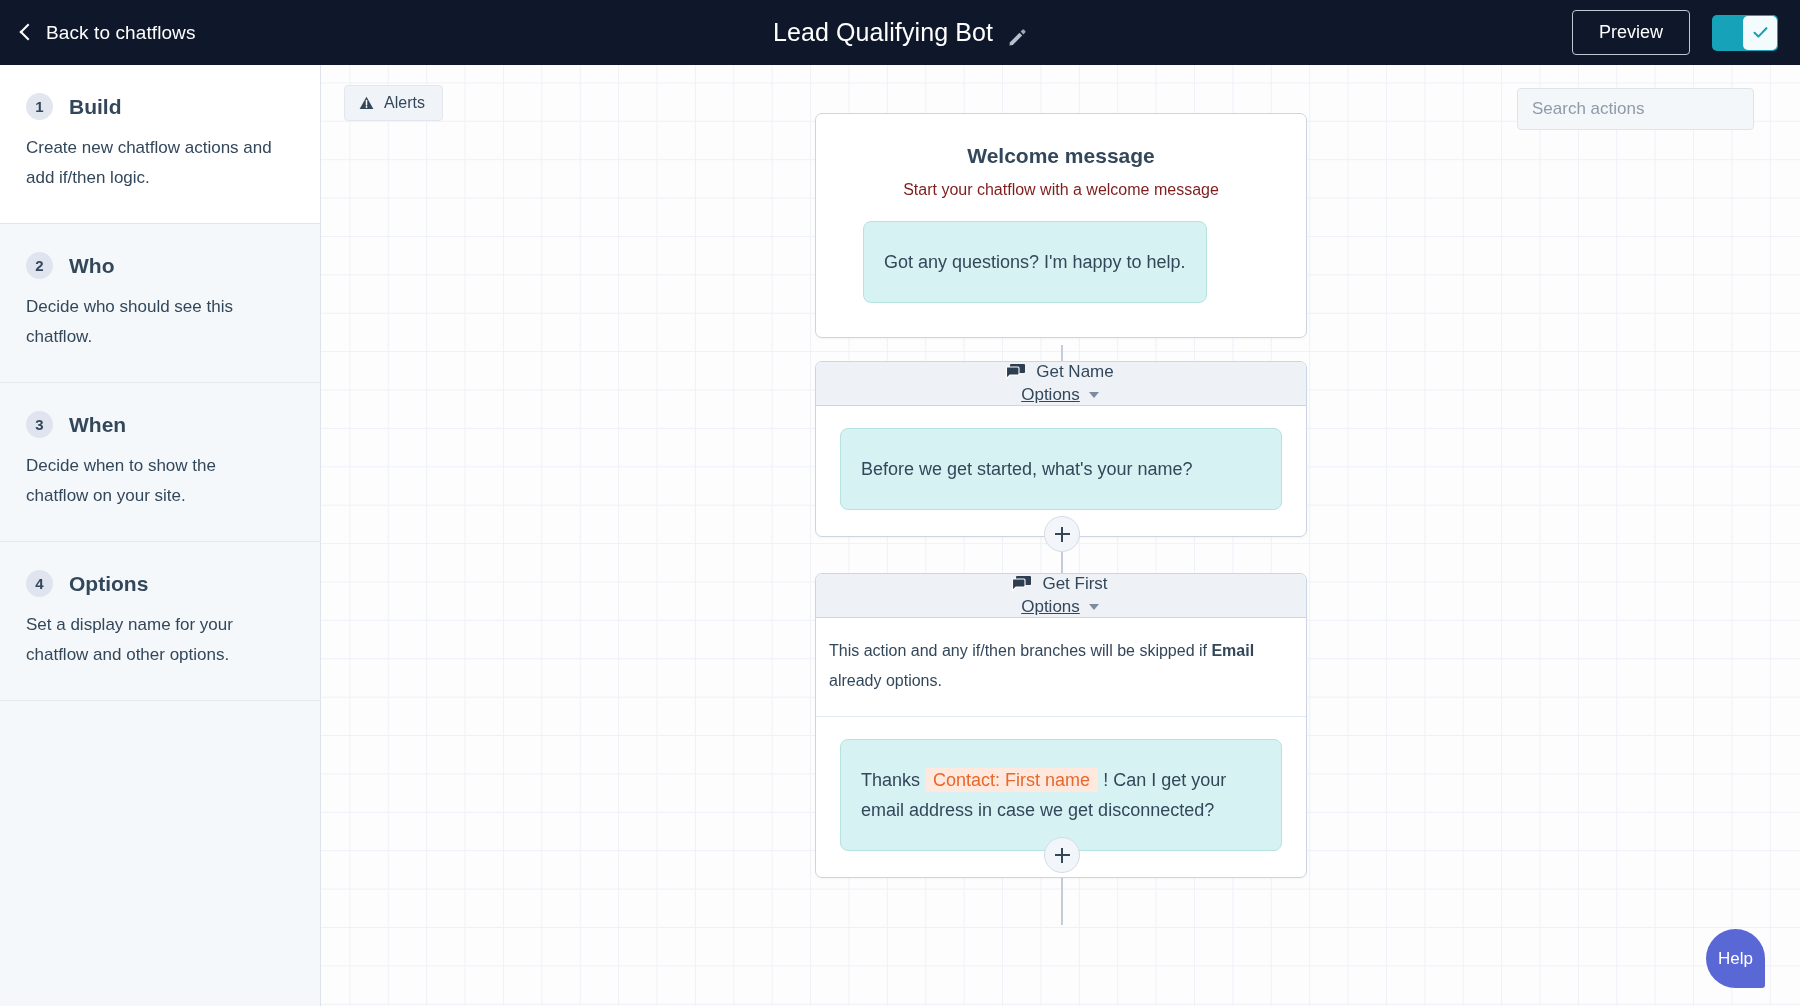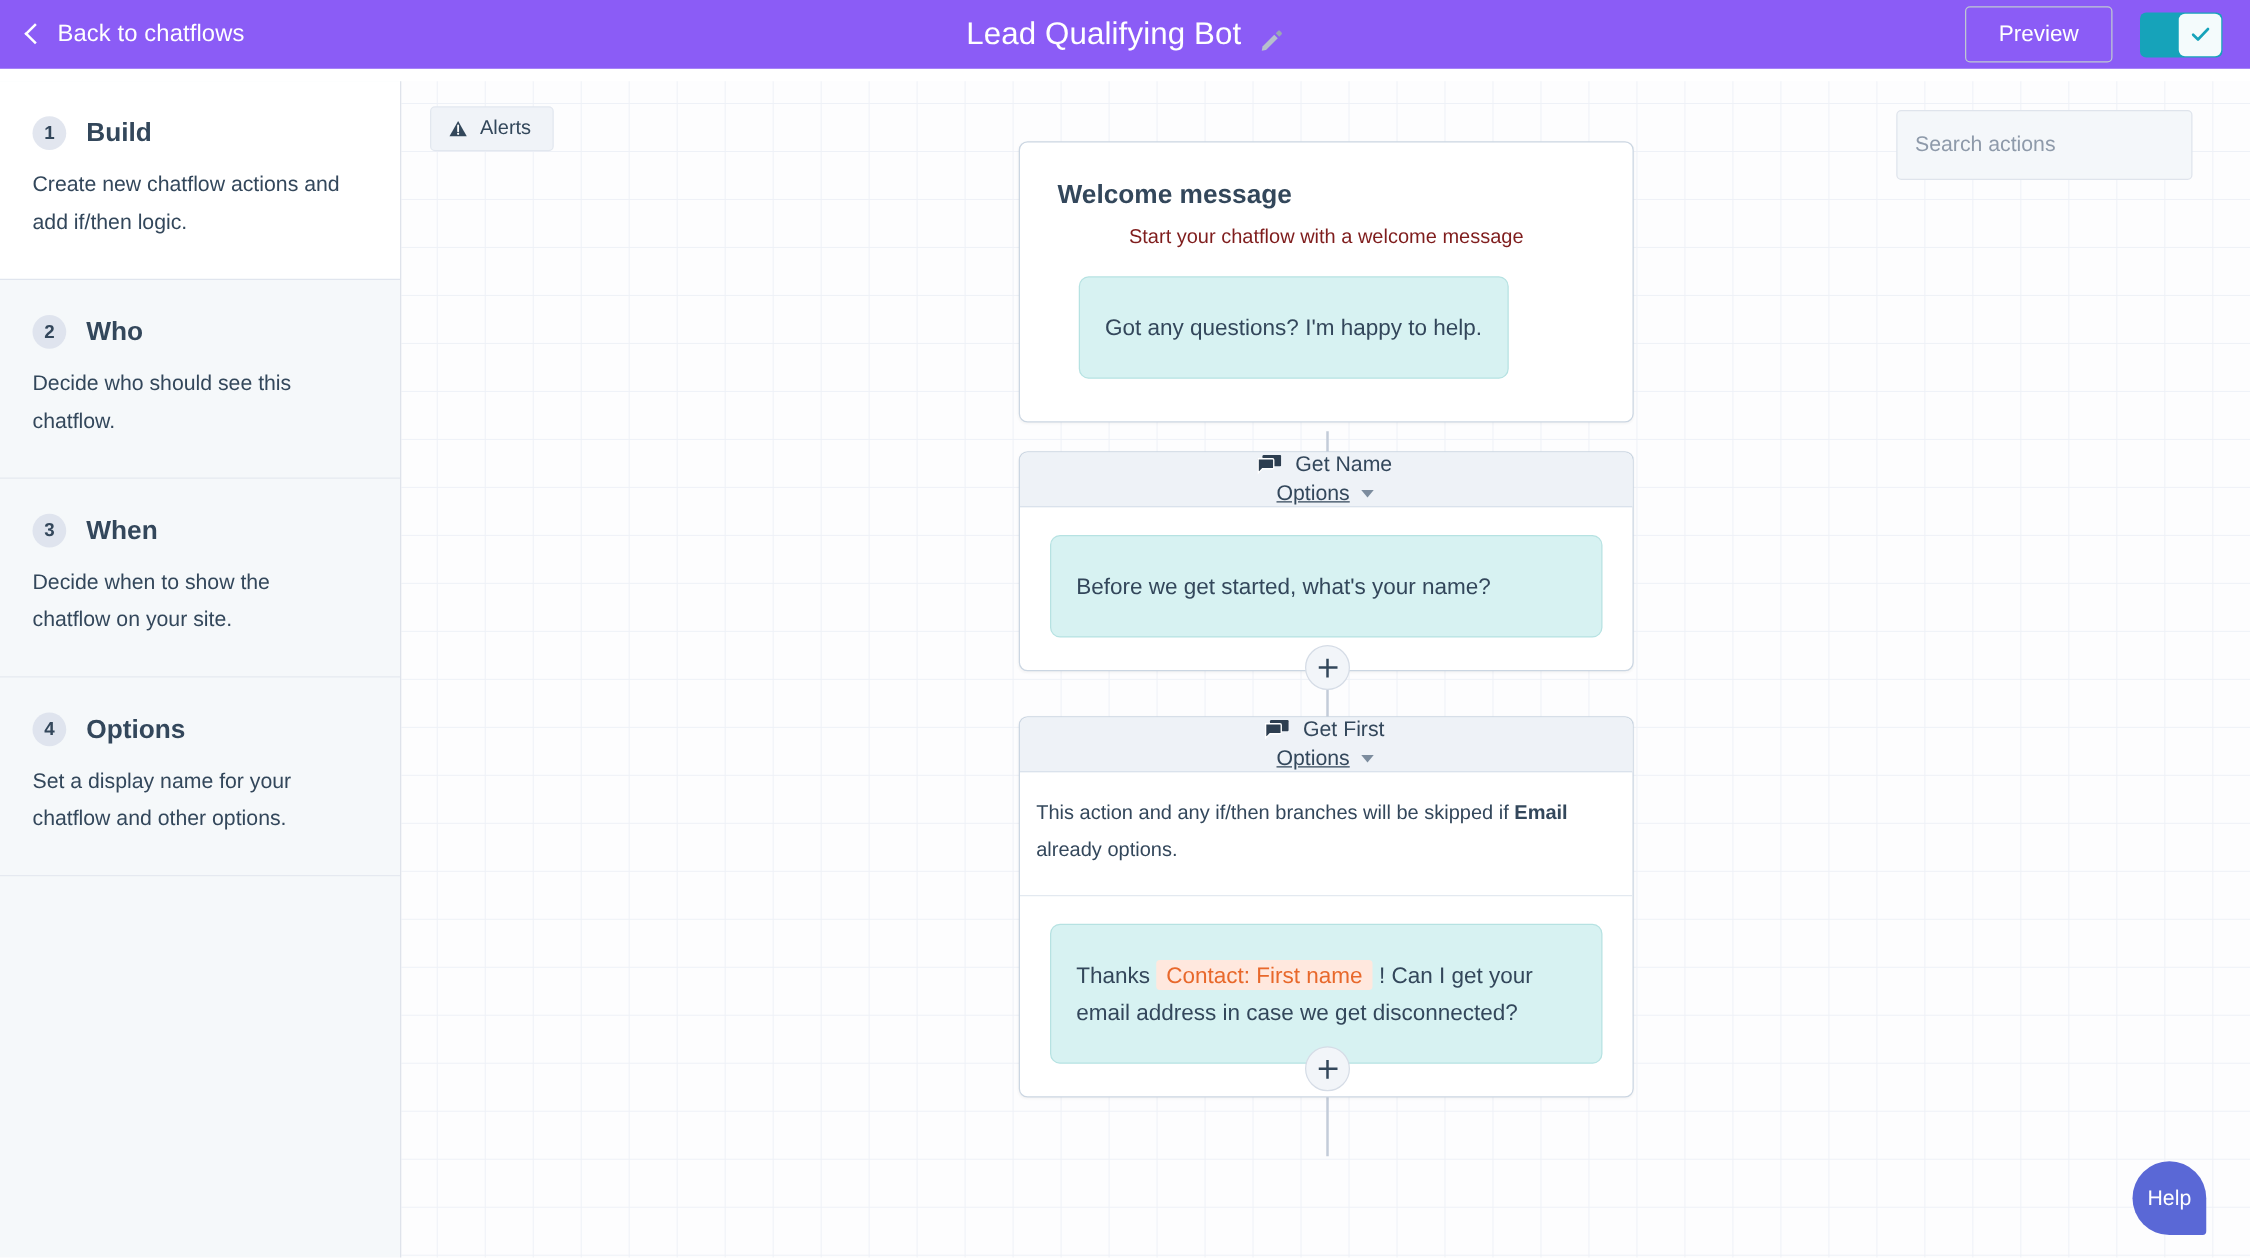--- a/index.html
+++ b/index.html
@@ -10,22 +10,22 @@
     overflow: hidden;
     font-family: "Liberation Sans", sans-serif;
     background: #ffffff;
   }
 
   
   .topbar {
     position: absolute;
     top: 0; left: 0;
     width: 1800px;
-    height: 55px;
-    background: #8b5cf6;
+    height: 65px;
+    background: #0f172a;
     display: flex;
     align-items: center;
     z-index: 50;
   }
 
   .back-link {
     position: absolute;
     left: 22px;
     display: flex;
     align-items: center;
@@ -168,21 +168,21 @@
     gap: 10px;
     font-size: 16px;
     color: #33475b;
     cursor: pointer;
   }
 
   .search-box {
     position: absolute;
     right: 46px; top: 23px;
     width: 237px;
-    height: 56px;
+    height: 42px;
     background: #f4f7fa;
     border: 1px solid #dfe4ec;
     border-radius: 4px;
     display: flex;
     align-items: center;
     padding: 0 13px 0 14px;
   }
   .search-box input {
     flex: 1;
     border: none;
@@ -231,20 +231,21 @@
     width: 492px;
     background: #ffffff;
     border: 1px solid #cbd6e2;
     border-radius: 7px;
     box-shadow: 0 1px 2px rgba(0,0,0,.04);
     z-index: 4;
   }
 
   .card-welcome { top: 48px; padding: 30px 30px 34px; }
   .welcome-title {
+    text-align: center;
     font-size: 21px;
     font-weight: bold;
     color: #33475b;
     margin-bottom: 13px;
   }
   .welcome-sub {
     text-align: center;
     font-size: 16px;
     color: #7f1d1d;
     margin-bottom: 22px;

